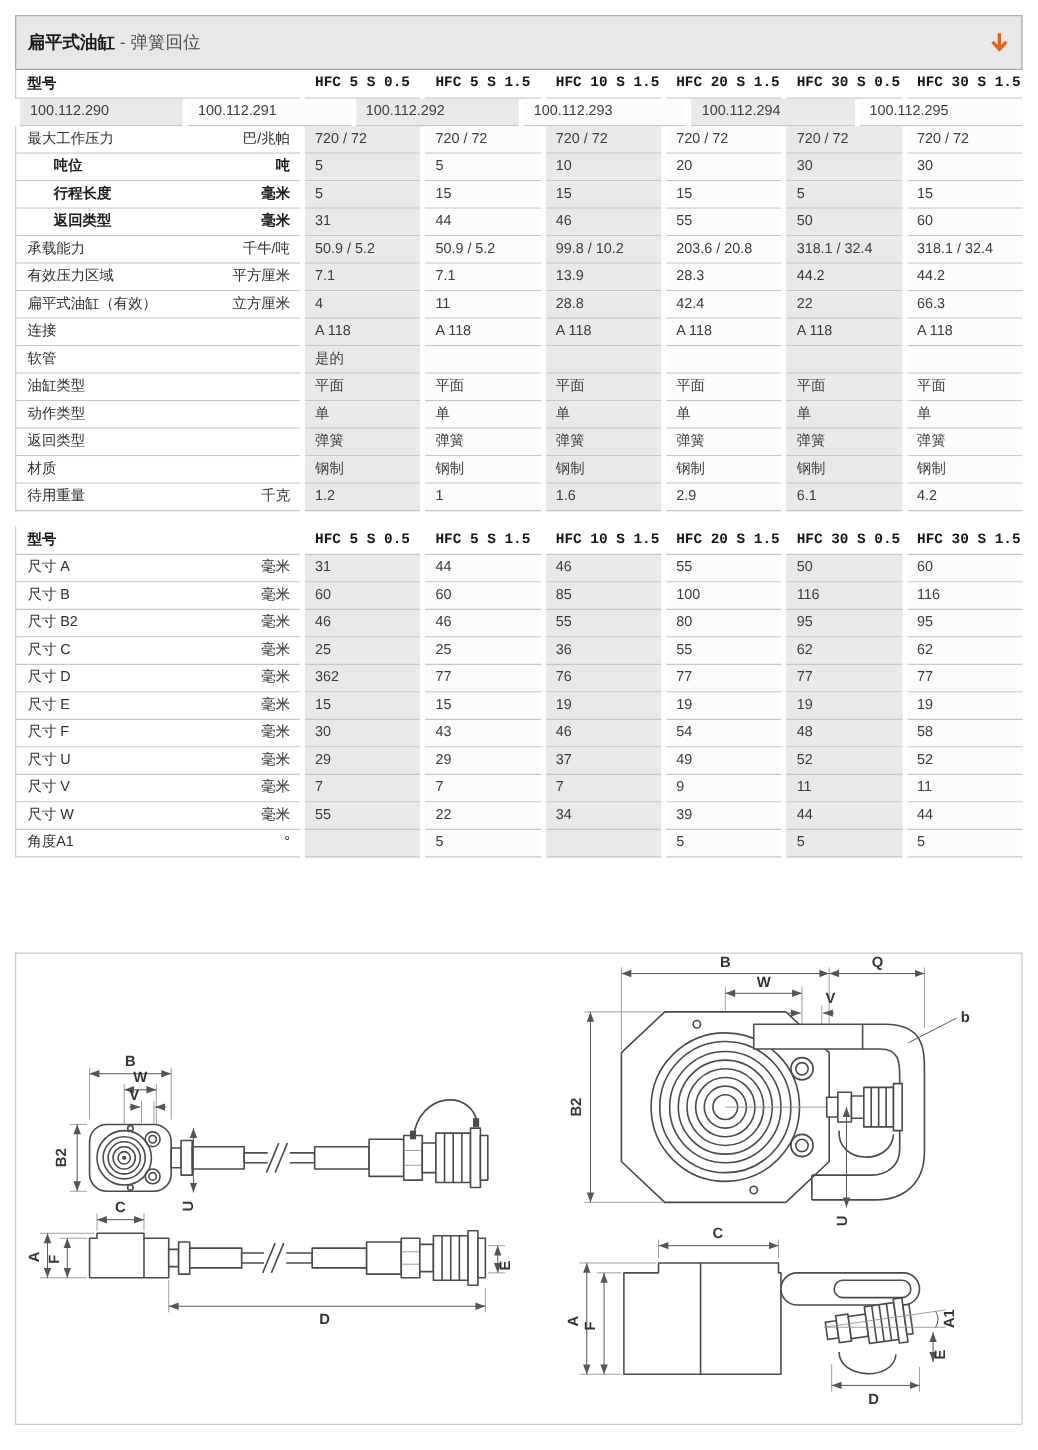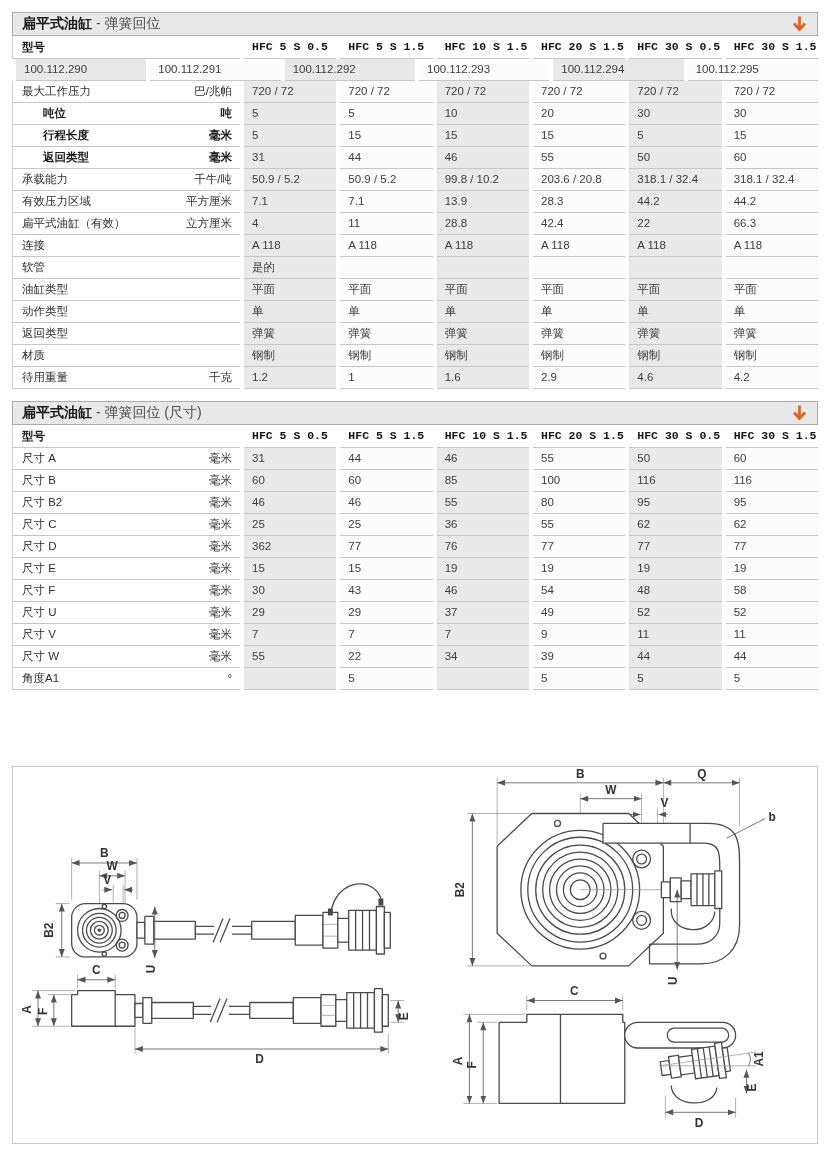--- a/index.html
+++ b/index.html
@@ -4,21 +4,21 @@
 <style>
   html,body{margin:0;padding:0;background:#fff;}
   .page{
     width:830px;min-height:1160px;box-sizing:border-box;
     padding:12px 12px 0 12px;background:#fff;
     font-family:"Liberation Sans",sans-serif;color:#2e2e2e;
   }
   
   .bar{
     display:flex;justify-content:space-between;align-items:center;
-    height:24px;background:#e8e8e8;border:1px solid #ababab;
+    height:44px;background:#e8e8e8;border:1px solid #ababab;
     box-sizing:border-box;padding:0 9px;font-size:14px;
   }
   .title-main{font-weight:bold;color:#1b1b1b;}
   .title-sub{color:#4d4d4d;}
   .arrow-btn{display:flex;align-items:center;cursor:pointer;}
   
   .table-block{margin-bottom:12px;}
   .grid{width:100%;}
   .row{display:flex;height:22px;line-height:21px;font-size:11.5px;}
   .header-row{height:23px;line-height:22px;}
@@ -236,37 +236,27 @@
         </div>
         <div class="row">
           <div class="cell label-cell">
             <span class="lbl">待用重量</span>
             <span class="unit">千克</span>
           </div>
           <div class="cell value-cell shade">1.2</div>
           <div class="cell value-cell light">1</div>
           <div class="cell value-cell shade">1.6</div>
           <div class="cell value-cell light">2.9</div>
-          <div class="cell value-cell shade">4.6</div>
+          <div class="cell value-cell shade">6.1</div>
           <div class="cell value-cell light">4.2</div>
         </div>
       </div>
   </section>
 
   <section class="table-block">
-    <header class="bar">
-      <span>
-        <span class="title-main">扁平式油缸</span><span class="title-sub"> - 弹簧回位 (尺寸)</span>
-      </span>
-      <span class="arrow-btn">
-        <svg width="17" height="18" viewBox="0 0 17 18" aria-hidden="true">
-          <path d="M8.5 1.5 L8.5 13.5 M3 8.5 L8.5 14.5 L14 8.5" fill="none" stroke="#e2611b" stroke-width="2.7"></path>
-        </svg>
-      </span>
-    </header>
     <div class="grid" id="t2">
         <div class="row header-row">
           <div class="cell label-cell header-cell">型号</div>
           <div class="cell value-cell header-cell">HFC 5 S 0.5</div>
           <div class="cell value-cell header-cell">HFC 5 S 1.5</div>
           <div class="cell value-cell header-cell">HFC 10 S 1.5</div>
           <div class="cell value-cell header-cell">HFC 20 S 1.5</div>
           <div class="cell value-cell header-cell">HFC 30 S 0.5</div>
           <div class="cell value-cell header-cell">HFC 30 S 1.5</div>
         </div>

